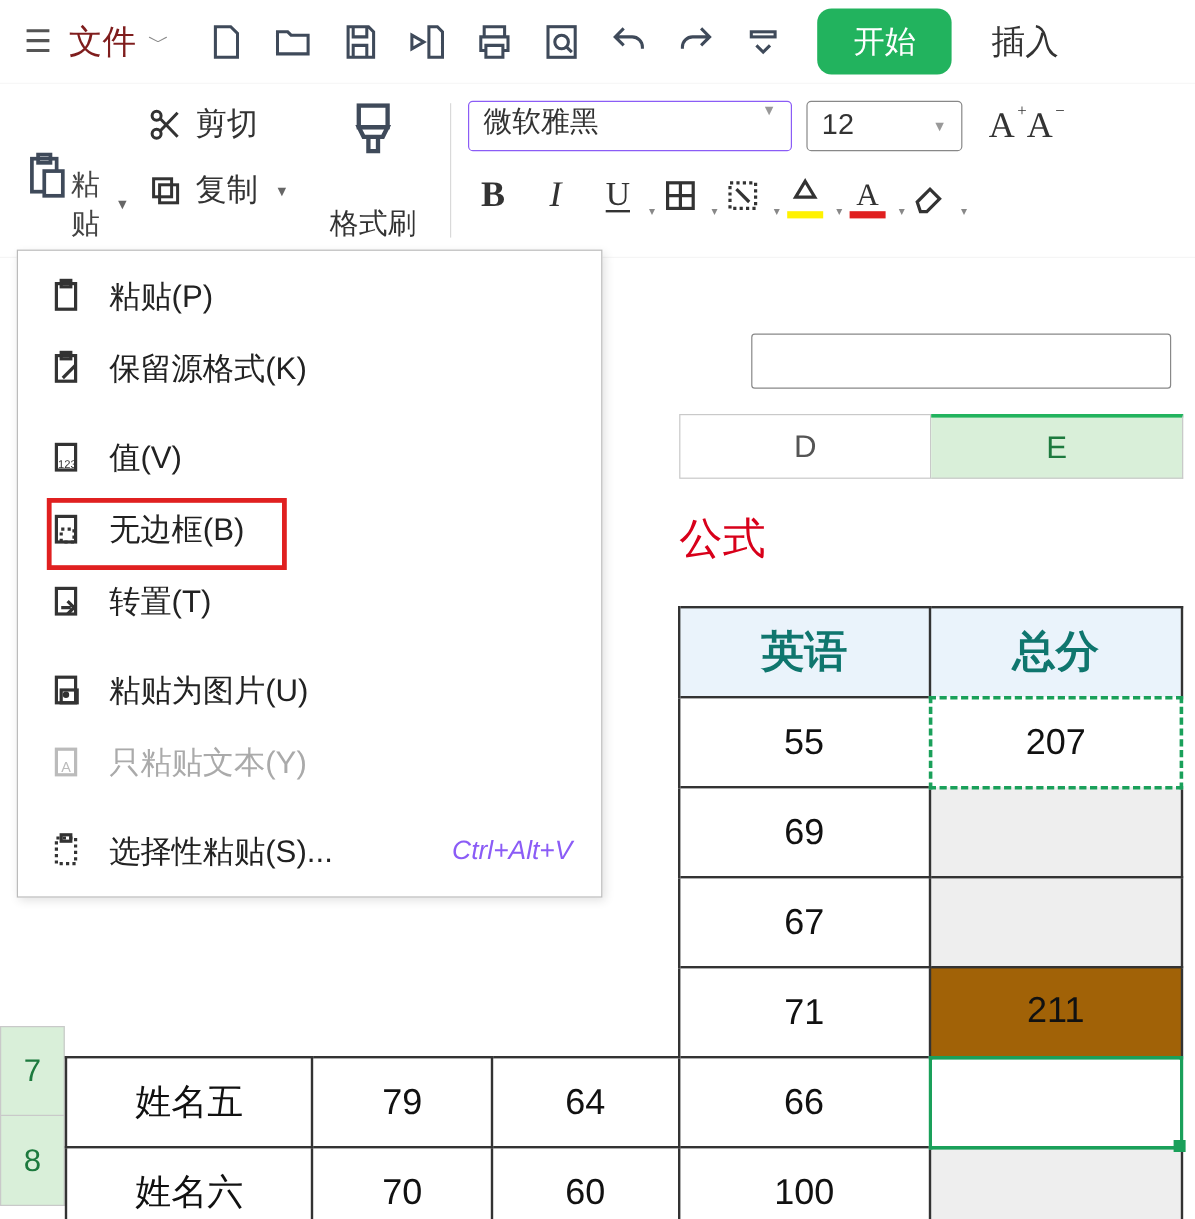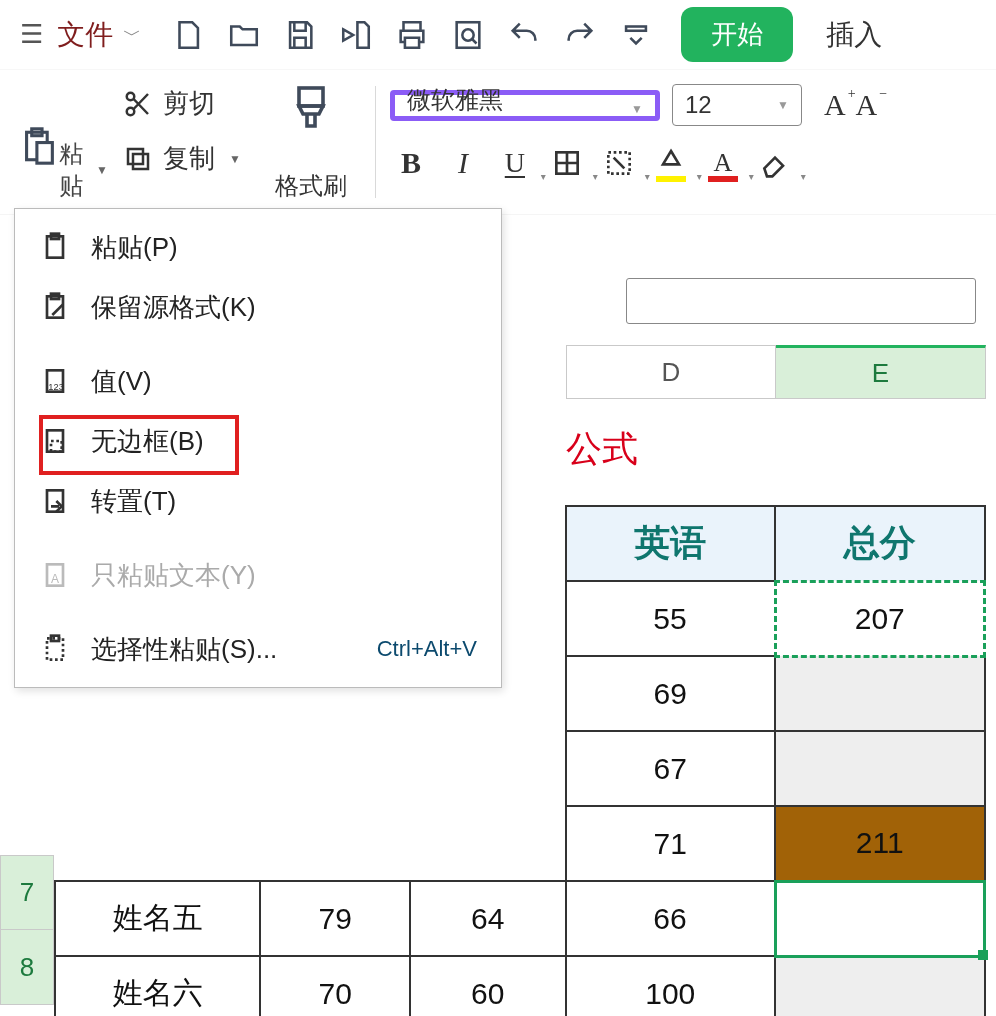--- a/index.html
+++ b/index.html
@@ -54,21 +54,21 @@
   .small-triangle { font-size:12px; color:#666; margin-left:4px;}
   .cut-copy-col { display:flex; flex-direction:column; gap:20px; margin-left:15px; padding-top:10px;text-align:center;}
   .cut-row, .copy-row { display:flex; align-items:center; gap:10px; font-size:26px; color:#333;}
   .cut-row svg, .copy-row svg { width:30px; height:30px; stroke:#333; fill:none; stroke-width:2;}
   .format-brush { display:flex; flex-direction:column; align-items:center; margin-left:20px; width:100px; gap:6px;}
   .format-brush-icon { width:48px; height:48px; margin-top:8px;}
   .format-brush-label { font-size:24px; color:#333; margin-top:auto; margin-bottom:6px;}
   .ribbon-sep { width:1px; background: rgba(0,0,0,0.15); margin:10px 14px;}
   .font-area { flex:1; display:flex; flex-direction:column; gap:16px; padding-top:8px;}
   .font-row1 { display:flex; gap:12px; align-items:center;}
-  .font-name-box { flex:0 0 270px; height:31px; border:5px solid #8b5cf6; border-radius:4px; display:flex; align-items:flex-end; padding:0 12px; font-size:24px; justify-content:space-between;}
+  .font-name-box { flex:0 0 270px; height:42px; border:1px solid #8b5cf6; border-radius:4px; display:flex; align-items:flex-start; padding:0 12px; font-size:24px; justify-content:space-between;}
   .font-size-box { flex:0 0 130px; height:42px; border:1px solid #888; border-radius:4px; display:flex; align-items:center; padding:0 12px; font-size:24px; justify-content:space-between;}
   .dd-arrow { color:#999; font-size:12px;}
   .aa { display:flex; gap:10px; margin-left:10px;}
   .aa-item { font-size:30px; position:relative; font-family: Georgia, serif;}
   .aa-sup { font-size:14px; position:absolute; top:-2px; right:-10px;}
   .font-row2 { display:flex; gap:10px; align-items:center; flex-wrap:nowrap;}
   .fr2 { width:42px; height:42px; display:flex; align-items:center; justify-content:center; position:relative;}
   .fr2 svg { width:32px; height:32px; stroke:#333; fill:none; stroke-width:2;}
   .fr2.with-dd::after { content:"▾"; position:absolute; right:-10px; bottom:2px; font-size:10px; color:#888;}
   .hl-bar { position:absolute; bottom:2px; left:6px; right:6px; height:6px; background:#fff200;}
@@ -93,21 +93,21 @@
     height:60px;
     padding:0 24px;
     font-size:26px;
     color:#222;
     gap:20px;
   }
   .menu-item .mi-icon { width:32px; height:32px; flex:0 0 32px;}
   .menu-item .mi-icon svg { width:100%; height:100%; stroke:#333; fill:none; stroke-width:2;}
   .menu-item.disabled { color:#aaa;}
   .menu-item.disabled .mi-icon svg { stroke:#bbb;}
-  .menu-shortcut { margin-left:auto; color:#0c4a6e; font-size:22px;}
+  .menu-shortcut { margin-left:auto; color:#8b5cf6; font-size:22px;font-style:italic;}
   .menu-sep { height:14px; }
   .menu-highlight {
     position:absolute;
     left:24px;
     top:206px;
     width:200px; height:60px;
     border:4px solid #e02020;
     pointer-events:none;
   }
 
@@ -448,20 +448,28 @@
     <span>无边框(B)</span>
   </div>
   <div class="menu-item">
     <span class="mi-icon"><svg viewBox="0 0 24 24">
           <rect x="6" y="4" width="12" height="16"></rect>
           <path d="M9 16h6M13 12l4 4-4 4"></path>
         </svg></span>
     <span>转置(T)</span>
   </div>
   <div class="menu-sep"></div>
+  <div class="menu-item">
+    <span class="mi-icon"><svg viewBox="0 0 24 24">
+          <rect x="6" y="4" width="12" height="16"></rect>
+          <rect x="9" y="12" width="10" height="8"></rect>
+          <circle cx="12" cy="15" r="1"></circle>
+        </svg></span>
+    <span>粘贴为图片(U)</span>
+  </div>
   <div class="menu-item disabled">
     <span class="mi-icon"><svg viewBox="0 0 24 24">
           <rect x="6" y="4" width="12" height="16"></rect>
           <text x="9" y="18" font-size="9" stroke="none" fill="#bbb">A</text>
         </svg></span>
     <span>只粘贴文本(Y)</span>
   </div>
   <div class="menu-sep"></div>
   <div class="menu-item">
     <span class="mi-icon"><svg viewBox="0 0 24 24">

